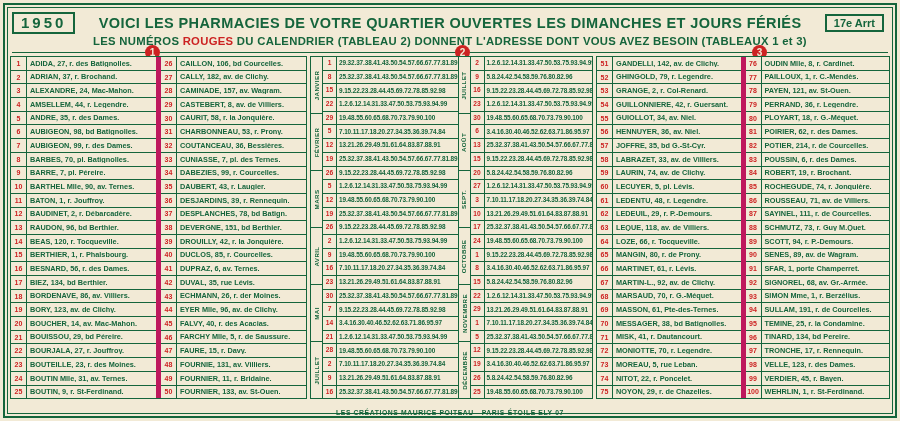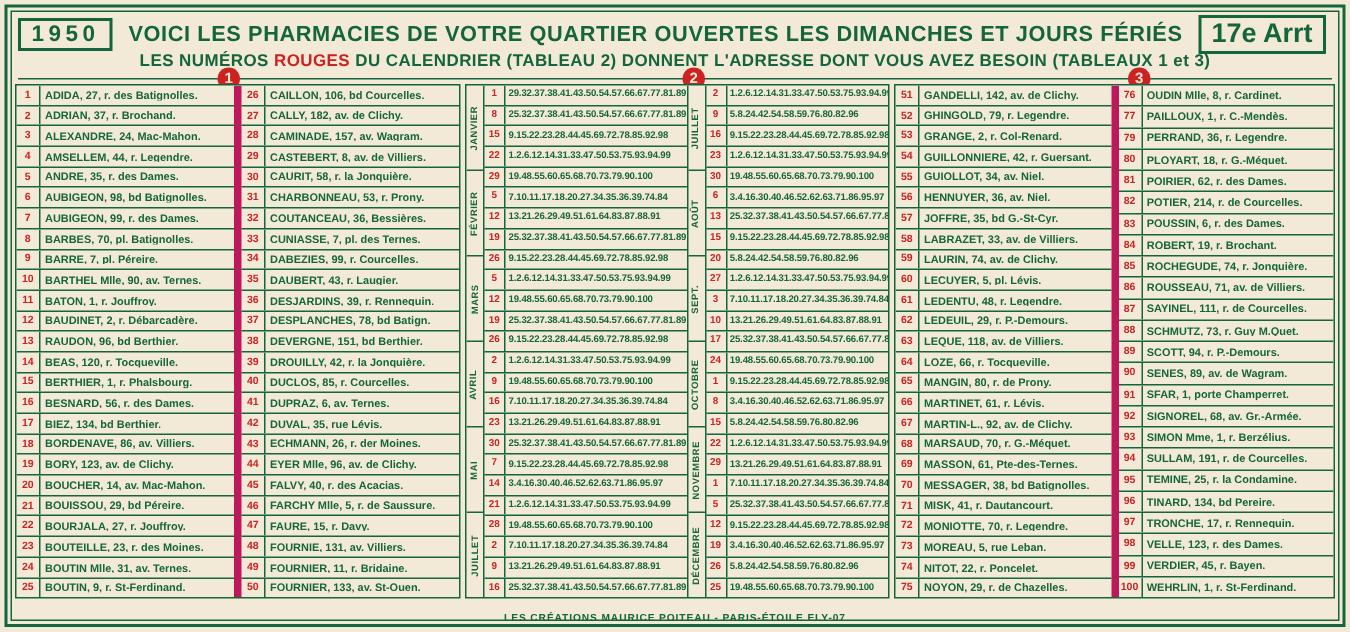--- a/index.html
+++ b/index.html
@@ -41,21 +41,21 @@
   }
   .header-title{
     flex:1;text-align:center;
     font-size:14.5px;font-weight:bold;letter-spacing:.4px;
     color:#15653c;
     white-space:nowrap;
   }
   .arr-box{
     border:2px solid #15653c;
     padding:1px 7px;
-    font-size:18px;font-weight:bold;
+    font-size:11px;font-weight:bold;
     color:#15653c;margin-right:6px;
     line-height:1.1;
   }
   
   .subheader{
     position:absolute;left:10px;top:35px;right:10px;height:16px;
     text-align:center;
     font-size:11.3px;font-weight:bold;letter-spacing:.3px;
     color:#15653c;
     white-space:nowrap;
@@ -745,20 +745,24 @@
         <div class="pcol" id="pcol4">
             <div class="prow">
               <div class="pnum">76</div>
               <div class="pname">OUDIN Mlle, 8, r. Cardinet.</div>
             </div>
             <div class="prow">
               <div class="pnum">77</div>
               <div class="pname">PAILLOUX, 1, r. C.-Mendès.</div>
             </div>
             <div class="prow">
+              <div class="pnum">78</div>
+              <div class="pname">PAYEN, 121, av. St-Ouen.</div>
+            </div>
+            <div class="prow">
               <div class="pnum">79</div>
               <div class="pname">PERRAND, 36, r. Legendre.</div>
             </div>
             <div class="prow">
               <div class="pnum">80</div>
               <div class="pname">PLOYART, 18, r. G.-Méquet.</div>
             </div>
             <div class="prow">
               <div class="pnum">81</div>
               <div class="pname">POIRIER, 62, r. des Dames.</div>

